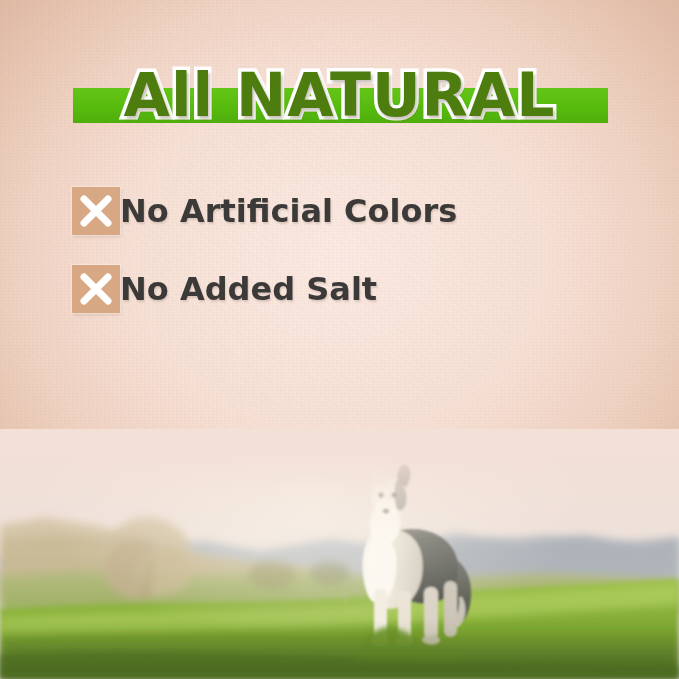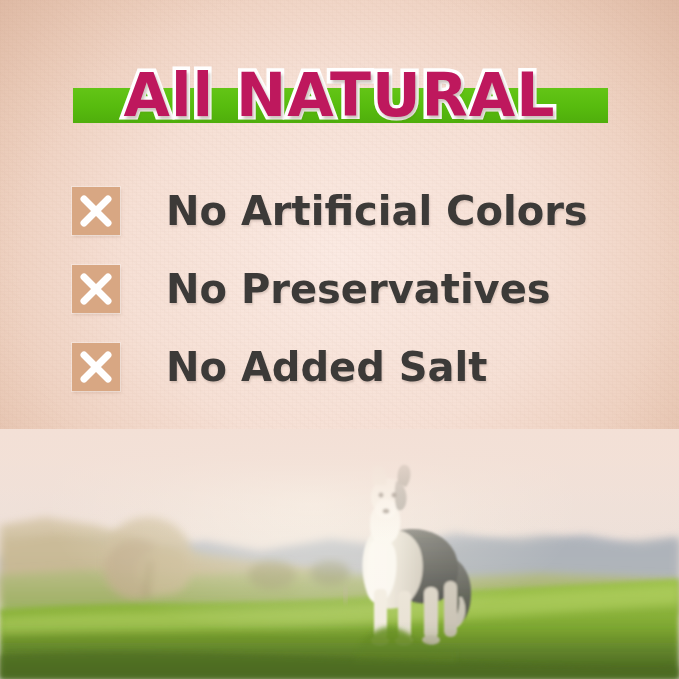--- a/index.html
+++ b/index.html
@@ -60,21 +60,21 @@
   .banner-title {
     position: absolute;
     left: 0; right: 0;
     top: 0;
     text-align: center;
     font-family: "DejaVu Sans", sans-serif;
     font-weight: 700;
     font-size: 60px;
     line-height: 86px;
     letter-spacing: 1px;
-    color: #be185d;
+    color: #4d7c0f;
     -webkit-text-stroke: 7px #ffffff;
     paint-order: stroke fill;
     text-shadow: 2px 3px 3px rgba(90,60,40,.30);
     white-space: nowrap;
   }
 
   
   .claims {
     position: absolute;
     left: 72px;
@@ -91,24 +91,23 @@
     width: 48px;
     height: 48px;
     background: #d8a783;
     box-shadow: 0 0 0 1px rgba(255,255,255,.35), 1px 2px 3px rgba(140,95,70,.18);
     display: flex;
     align-items: center;
     justify-content: center;
   }
   .claim-icon svg { display: block; }
   .claim-label {
-    margin-left: 46px;
     font-family: "DejaVu Sans", sans-serif;
     font-weight: 700;
-    font-size: 40px;
+    font-size: 32px;
     line-height: 1;
     color: #3c3a38;
     text-shadow: 1px 2px 2px rgba(120,95,85,.22);
     white-space: nowrap;
   }
 
   
   .photo {
     position: absolute;
     left: 0;
@@ -155,31 +154,20 @@
           <g stroke="#ffffff" stroke-width="7" stroke-linecap="round">
             <line x1="8" y1="8" x2="32" y2="32"></line>
             <line x1="32" y1="8" x2="8" y2="32"></line>
           </g>
         </svg>
       </span>
       <span class="claim-label">No Artificial Colors</span>
     </div>
 
 
-    <div class="claim-row">
-      <span class="claim-icon">
-        <svg width="40" height="40" viewBox="0 0 40 40">
-          <g stroke="#ffffff" stroke-width="7" stroke-linecap="round">
-            <line x1="8" y1="8" x2="32" y2="32"></line>
-            <line x1="32" y1="8" x2="8" y2="32"></line>
-          </g>
-        </svg>
-      </span>
-      <span class="claim-label">No Preservatives</span>
-    </div>
 
     <div class="claim-row">
       <span class="claim-icon">
         <svg width="40" height="40" viewBox="0 0 40 40">
           <g stroke="#ffffff" stroke-width="7" stroke-linecap="round">
             <line x1="8" y1="8" x2="32" y2="32"></line>
             <line x1="32" y1="8" x2="8" y2="32"></line>
           </g>
         </svg>
       </span>

